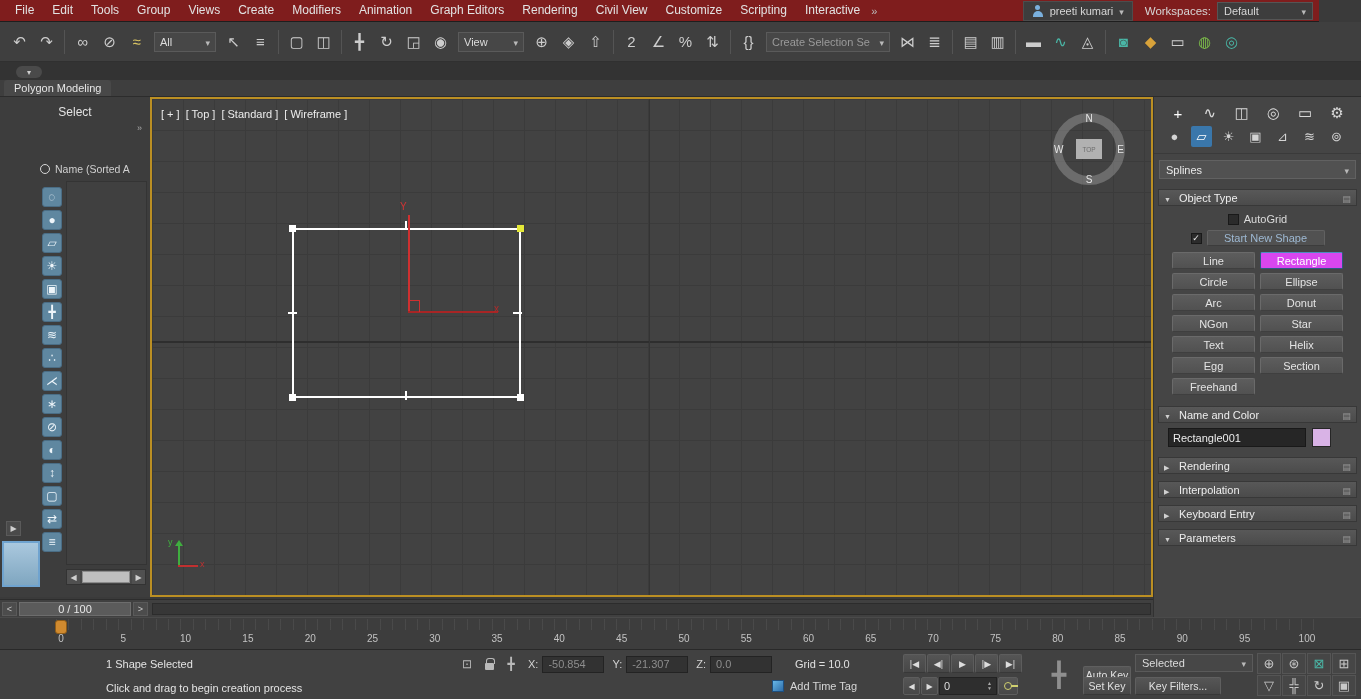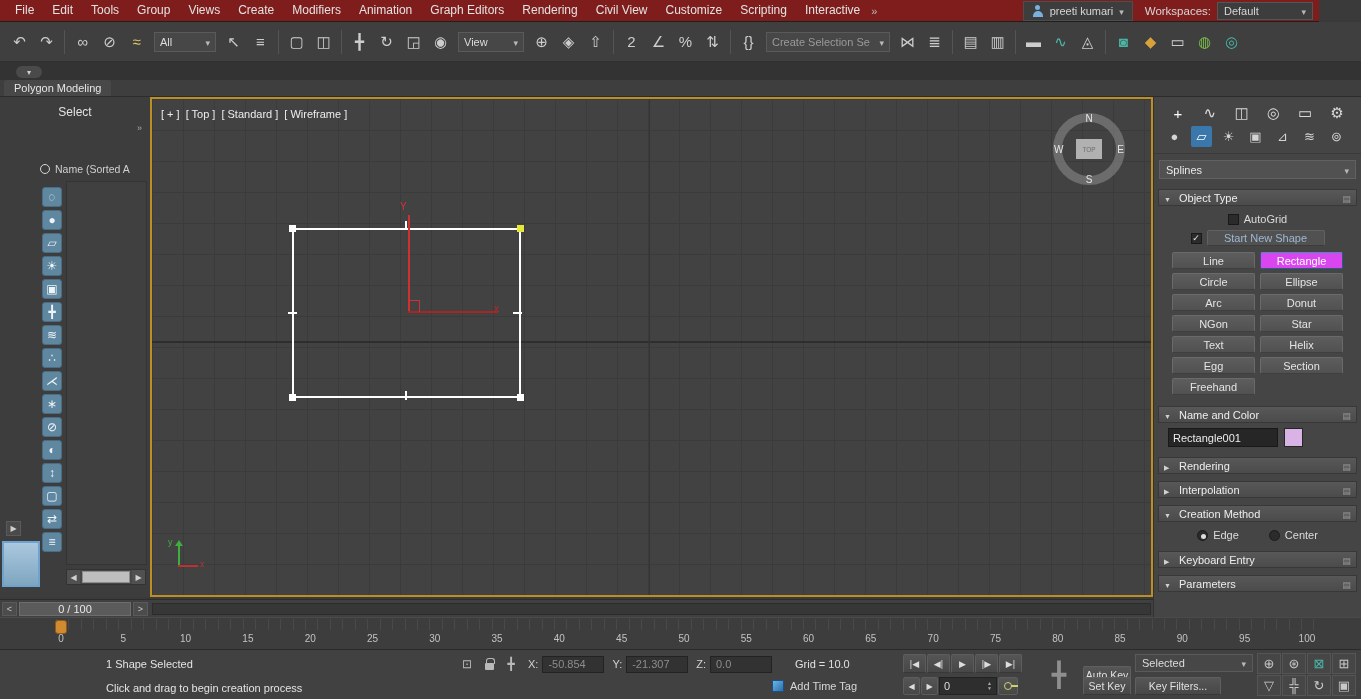--- a/index.html
+++ b/index.html
@@ -215,21 +215,21 @@
   .cb.checked::before { content:"✓"; color:#e8e8e8; font-size:9px; line-height:9px; }
   .sns-row { display:flex; align-items:center; justify-content:center; gap:5px; margin-top:3px; }
   .sns-btn { width:118px; height:16px; background:#515151; border:1px solid #616161; border-bottom-color:#3c3c3c;
              color:#9db8d2; border-radius:2px; display:flex; align-items:center; justify-content:center; font-size:11px; }
   .ot-grid { display:grid; grid-template-columns:1fr 1fr; gap:4px 5px; padding:6px 8px 2px; }
   .ot-btn { height:17px; background:linear-gradient(#5d5d5d,#515151); border:1px solid #6a6a6a;
             border-bottom-color:#3f3f3f; border-radius:2px; color:#e3e3e3; font-size:11px;
             display:flex; align-items:center; justify-content:center; }
   .ot-btn.active { background:#d946ef; border-color:#4d8cc0 #2a5a85 #2a5a85; color:#fff; }
   .nc-row { display:flex; align-items:center; gap:6px; padding:5px 10px 3px; }
-  .nc-input { width:110px; height:19px; background:#262626; border:1px solid #191919; color:#ececec;
+  .nc-input { width:138px; height:19px; background:#262626; border:1px solid #191919; color:#ececec;
               font-size:11px; padding:0 4px; font-family:"Liberation Sans", sans-serif; }
   .nc-swatch { width:19px; height:19px; border:1px solid #262626; }
   .cm-row { display:flex; justify-content:center; gap:30px; padding:7px 0 3px; }
   .cm-opt { display:flex; align-items:center; gap:5px; color:#dcdcdc; }
   .radio { width:11px; height:11px; border-radius:50%; background:#2b2b2b; border:1px solid #1c1c1c; position:relative; }
   .cm-opt.selected .radio::after { content:""; position:absolute; left:3px; top:3px; width:5px; height:5px;
                                    border-radius:50%; background:#dcdcdc; }
 </style>
 </head>
 <body>
@@ -600,38 +600,20 @@
   </div>
 
   <div class="rollout collapsed tight">
     <div class="ro-head">
       <span class="tri"></span>
       <span>Interpolation</span>
       <span class="grip"></span>
     </div>
   </div>
 
-  <div class="rollout tight">
-    <div class="ro-head">
-      <span class="tri"></span>
-      <span>Creation Method</span>
-      <span class="grip"></span>
-    </div>
-    <div class="cm-row">
-
-    <label class="cm-opt selected">
-        <span class="radio"></span>
-        <span>Edge</span>
-      </label>
-        <label class="cm-opt">
-        <span class="radio"></span>
-        <span>Center</span>
-      </label>
-      </div>
-  </div>
 
   <div class="rollout collapsed tight">
     <div class="ro-head">
       <span class="tri"></span>
       <span>Keyboard Entry</span>
       <span class="grip"></span>
     </div>
   </div>
 
   <div class="rollout tight">

